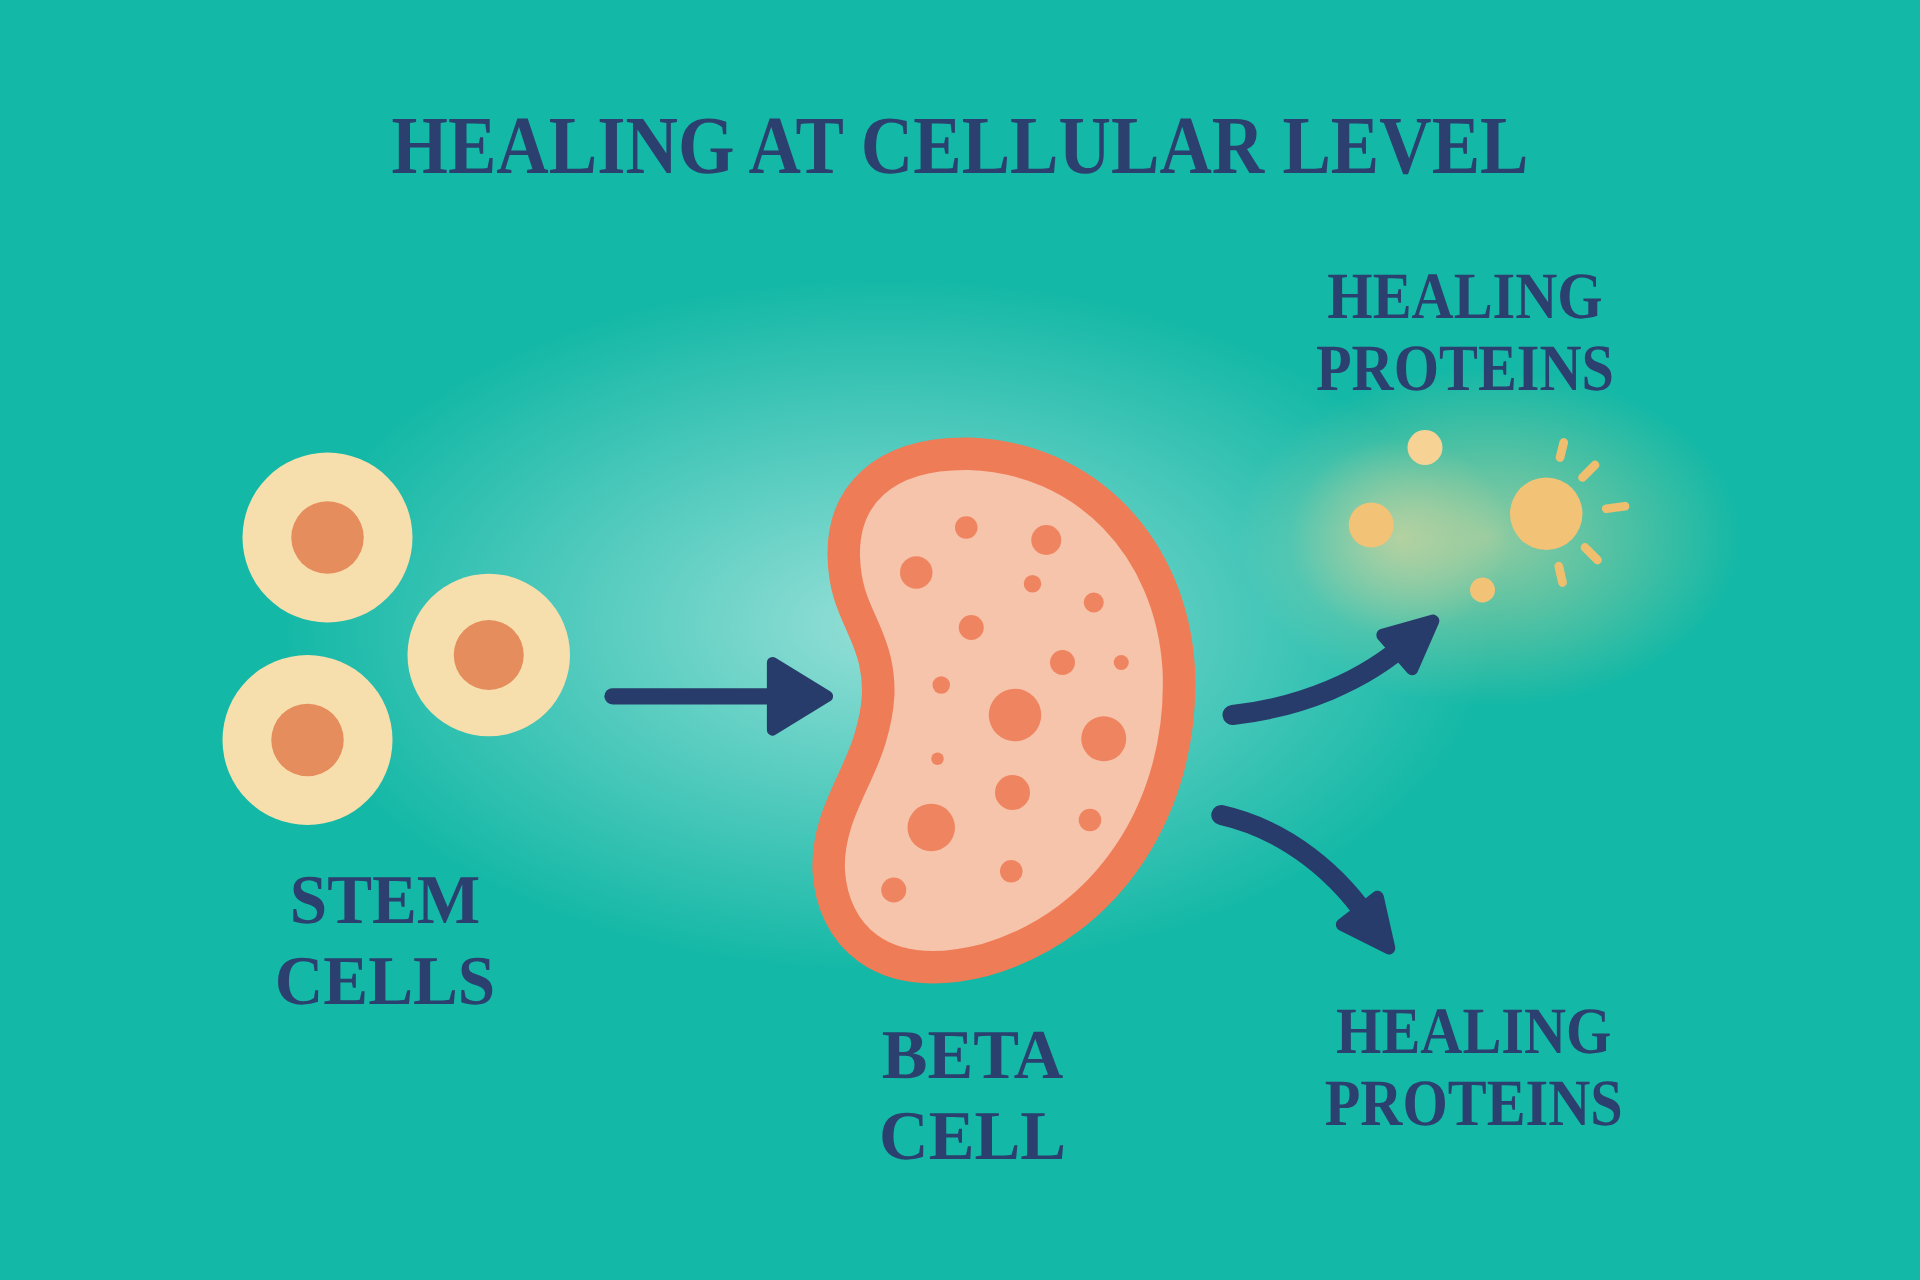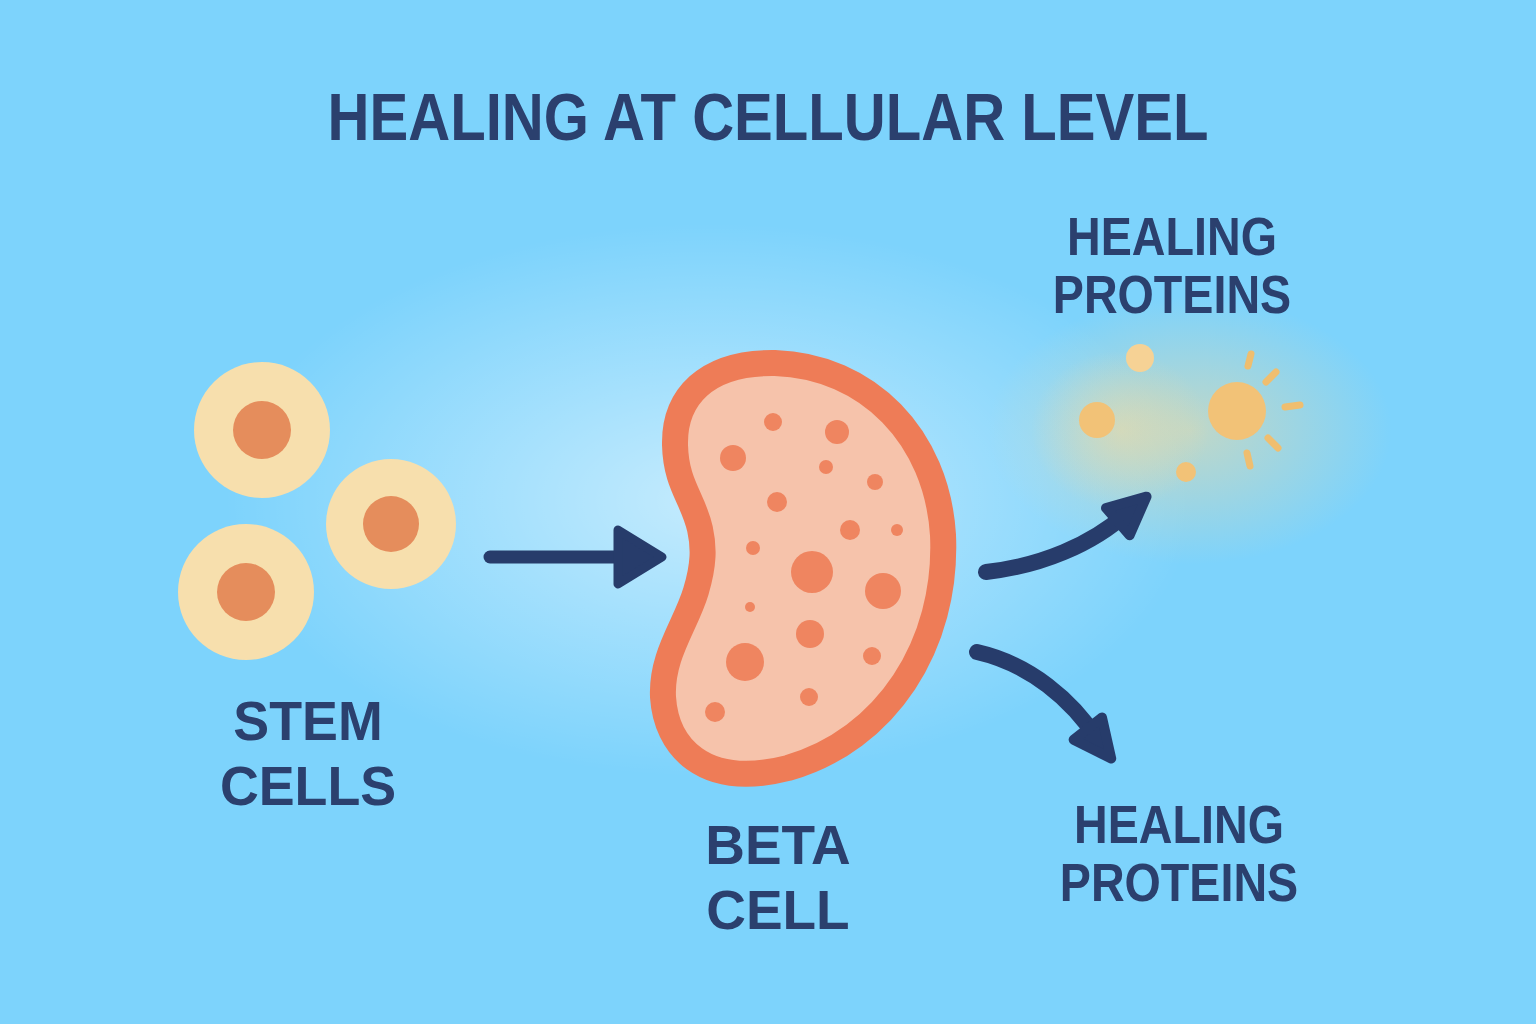--- a/index.html
+++ b/index.html
@@ -6,21 +6,22 @@
     margin: 0;
     padding: 0;
     background: #FBF7EE;
     font-family: "Liberation Sans", sans-serif;
   }
   .canvas {
     position: relative;
     width: 1536px;
     height: 1024px;
     overflow: hidden;
-    background: #7dd3fc;
+    background: #14b8a6;
+    font-family: Liberation Serif, serif;
   }
   .glow {
     position: absolute;
     pointer-events: none;
   }
   .glow-center {
     left: 220px; top: 220px; width: 980px; height: 560px;
     background: radial-gradient(ellipse at center, rgba(255,255,255,0.55) 0%, rgba(255,255,255,0) 70%);
   }
   .glow-proteins-top {

